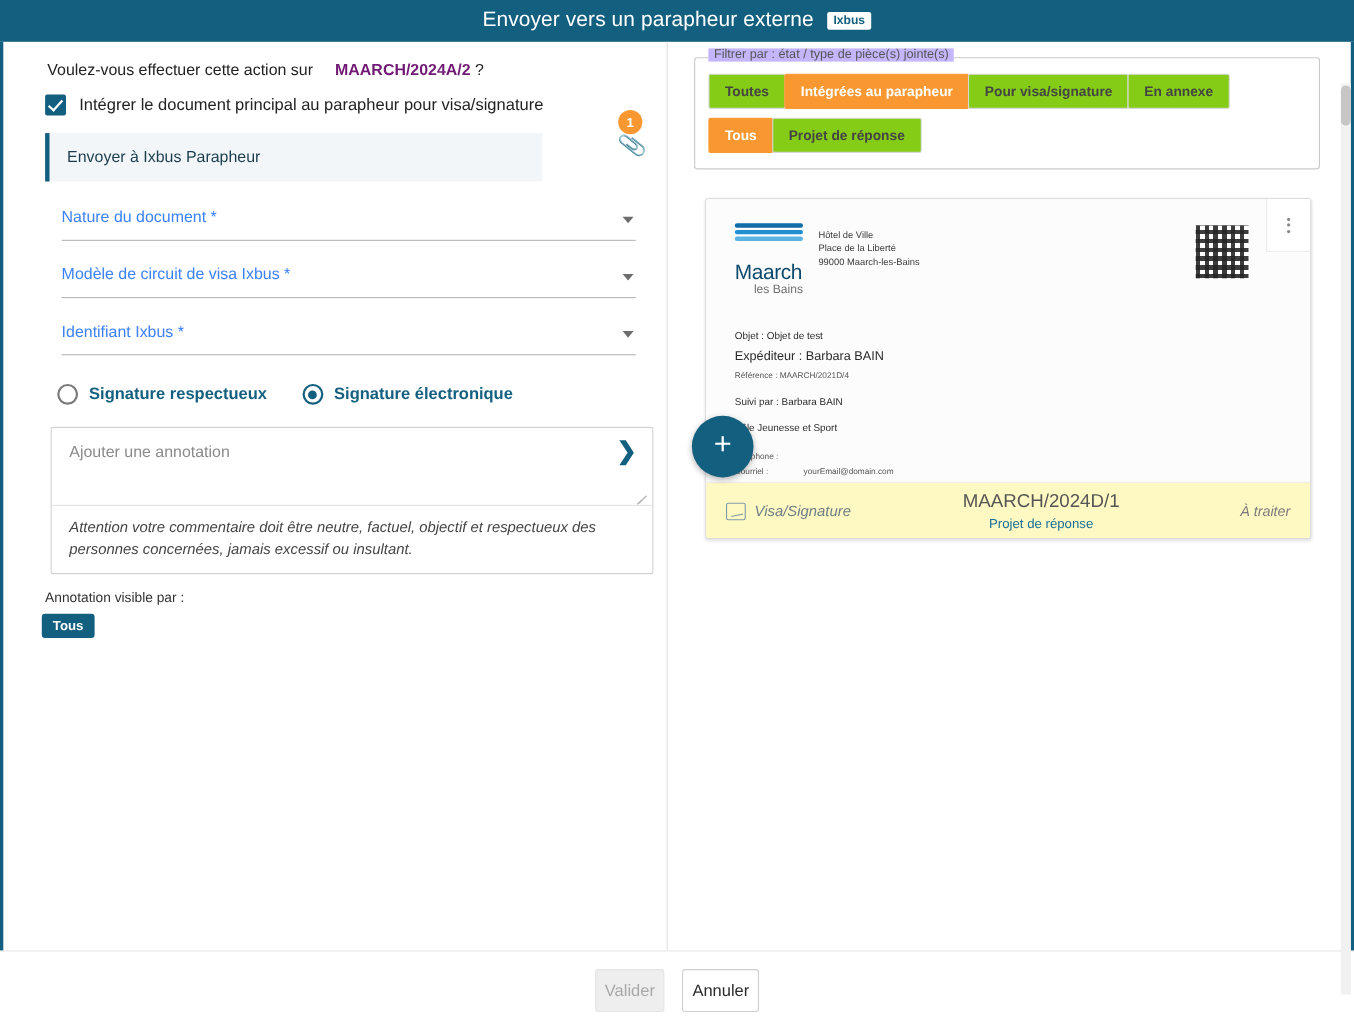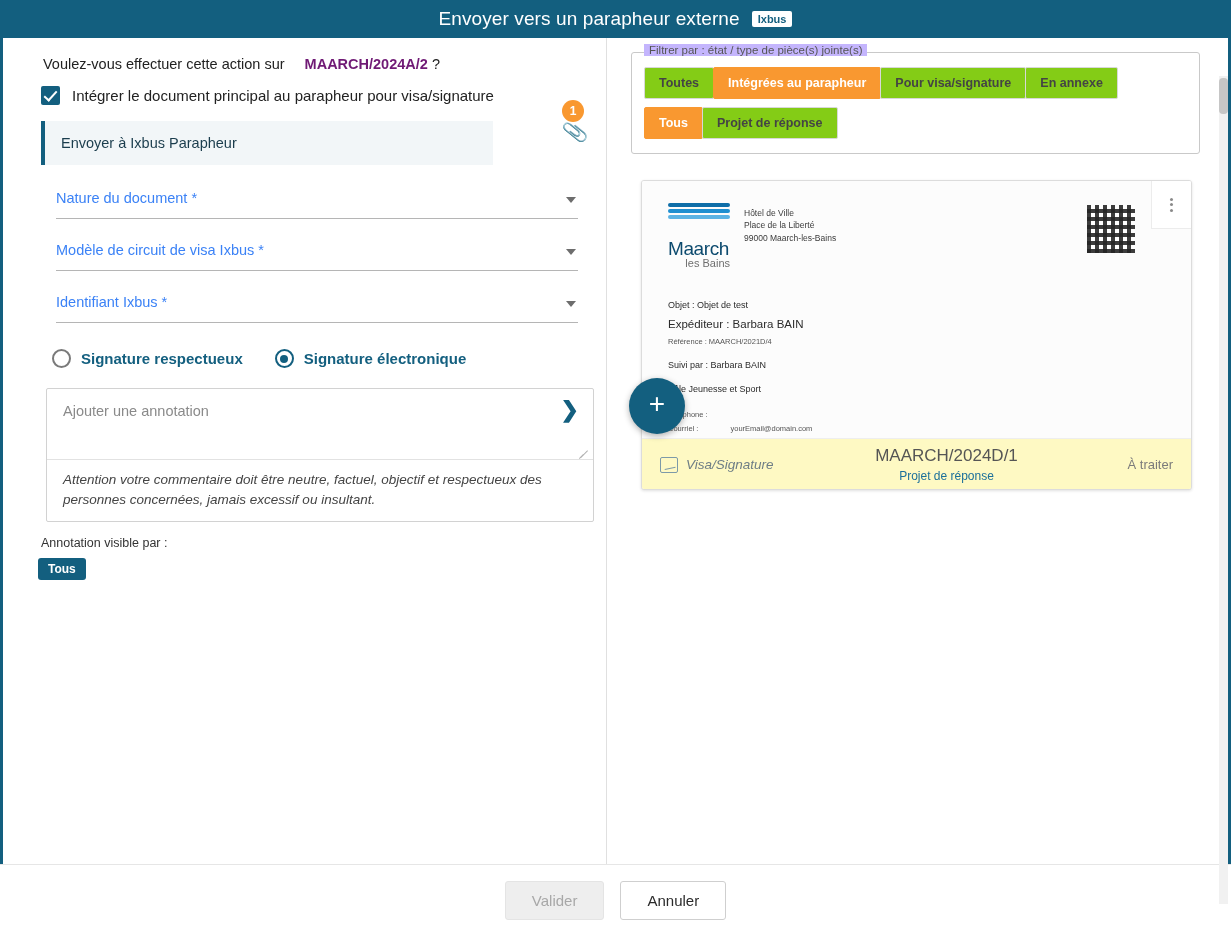--- a/index.html
+++ b/index.html
@@ -428,20 +428,21 @@
   .footer-sub {
     font-size: 12px;
     color: #1b6f9a;
     margin-top: 3px;
   }
   .footer-right {
     width: 140px;
     text-align: right;
     font-size: 13px;
     color: #7b7b7b;
+    font-style: italic;
   }
 
   .fab {
     position: absolute;
     left: 22px; top: 340px;
     width: 56px; height: 56px;
     border-radius: 50%;
     background: #135f7f;
     color: #ffffff;
     font-size: 28px;
@@ -456,21 +457,21 @@
     height: 72px;
     border-top: 1px solid #e6e6e6;
     display: flex;
     align-items: center;
     justify-content: center;
     gap: 16px;
     background: #ffffff;
   }
   .btn {
     font-size: 15px;
-    padding: 10px 26px;
+    padding: 10px 8px;
     border-radius: 3px;
     border: 1px solid #cfcfcf;
     background: #ffffff;
     color: #2b2b2b;
   }
   .btn.disabled {
     background: #eeeeee;
     color: #a8a8a8;
     border-color: #e4e4e4;
   }

